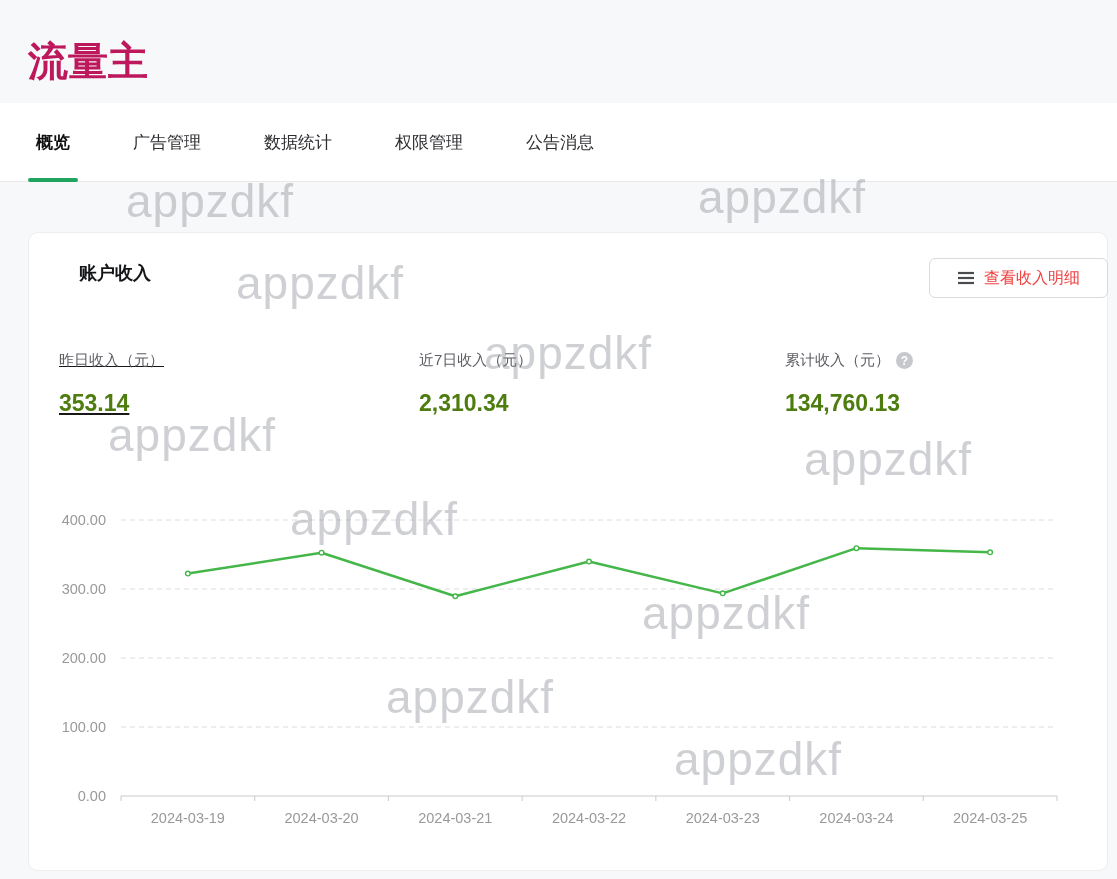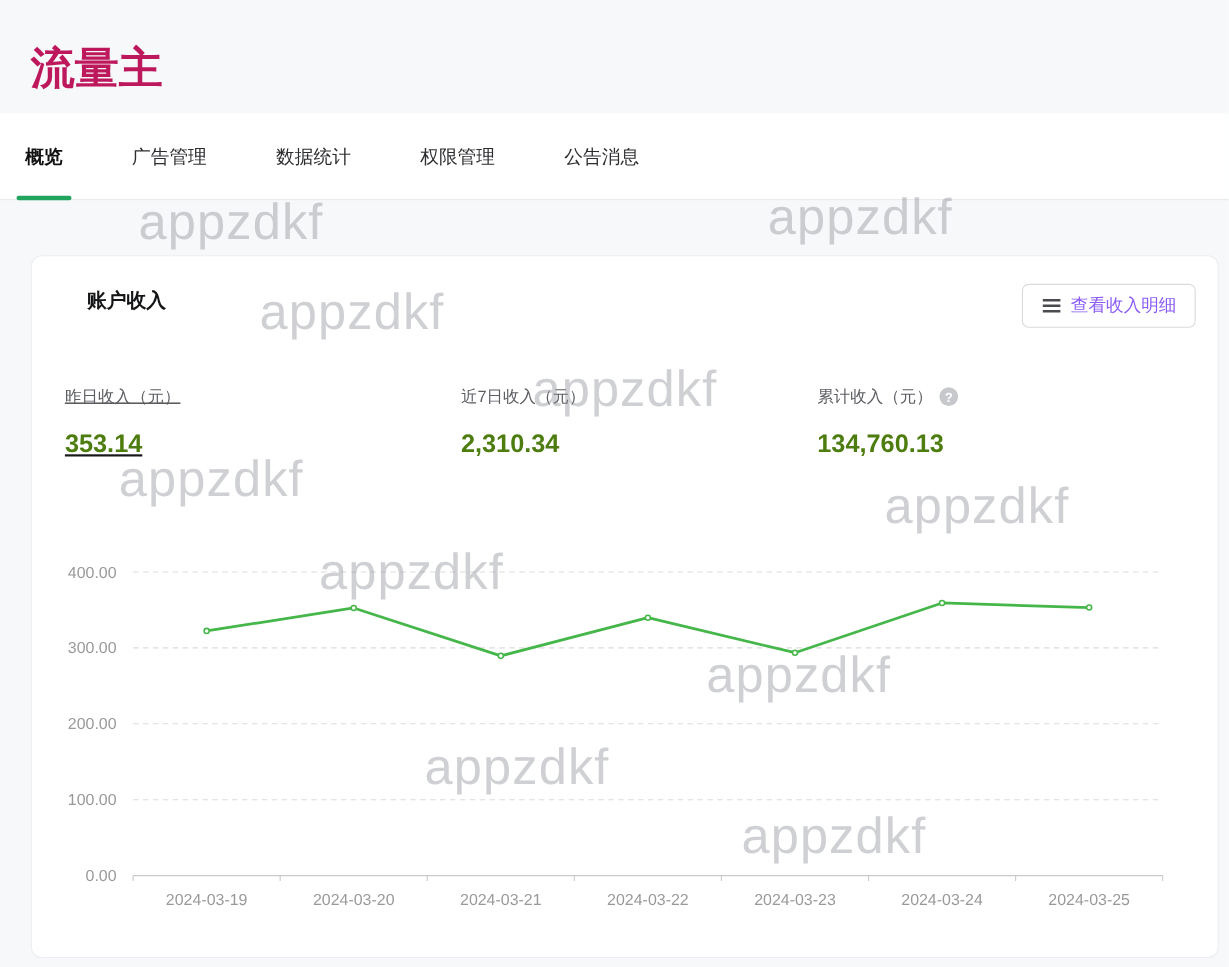--- a/index.html
+++ b/index.html
@@ -11,21 +11,21 @@
     color:#17181a;
     overflow:hidden;
   }
   .page-title{
     position:absolute; left:28px; top:34px;
     font-size:40px; font-weight:700; color:#be185d;
   }
   .tabbar{
     position:absolute; left:0; top:103px; width:1117px; height:79px;
     background:#fff; border-bottom:1px solid #e8e9eb;
-    display:flex; align-items:center; padding-left:23px; gap:63px;
+    display:flex; align-items:center; padding-left:36px; gap:63px;
     z-index:1;
   }
   .tab{
     position:relative; height:100%; display:flex; align-items:center;
     font-size:17px; color:#2c2d30; cursor:pointer; white-space:nowrap;
   }
   .tab.active{ font-weight:700; color:#111; }
   .tab.active::after{
     content:""; position:absolute; left:-8px; right:-8px; bottom:-1px;
     height:4px; border-radius:2px; background:var(--accent-green,#21a55e);
@@ -39,33 +39,33 @@
     position:absolute; left:30px; top:28px;
     font-size:18px; font-weight:700; color:#141517;padding-left:20px;
   }
   .date-range{
     position:absolute; left:609px; top:25px; width:277px; height:40px;
     border:1px solid #d9dbde; border-radius:6px; background:#fff;
     display:flex; align-items:center; justify-content:space-between;
     padding:0 12px 0 16px; font-size:16px; color:#17181a; cursor:pointer;
   }
   .detail-btn{
-    position:absolute; left:900px; top:25px; width:158px; height:40px;
+    position:absolute; left:900px; top:25px; width:179px; height:40px;
     border:1px solid #d9dbde; border-radius:6px; background:#fff;
     display:flex; align-items:center; justify-content:center; gap:9px;
-    font-size:16px; color:#8b5cf6; cursor:pointer;
+    font-size:16px; color:#ef4444; cursor:pointer;
   }
   .stat{ position:absolute; top:118px; }
   .stat .stat-label{
     font-size:15px; color:#5c5e63; display:flex; align-items:center; gap:6px;
   }
   .stat .stat-value{
     margin-top:20px; font-size:23px; font-weight:700; color:#4d7c0f;
   }
-  .stat-1{ left:30px;text-decoration:underline; } .stat-2{ left:390px; } .stat-3{ left:714px; }
+  .stat-1{ left:30px;text-decoration:underline; } .stat-2{ left:390px; } .stat-3{ left:756px; }
   .help-icon{
     display:inline-flex; align-items:center; justify-content:center;
     width:17px; height:17px; border-radius:50%;
     background:#c6c8cc; color:#fff; font-size:12px; font-weight:700;
     cursor:pointer;
   }
   .chart{ position:absolute; left:0; top:258px; width:1080px; height:360px; }
   .chart svg{ display:block; }
   .wm{
     position:absolute; z-index:2; pointer-events:none; user-select:none;

